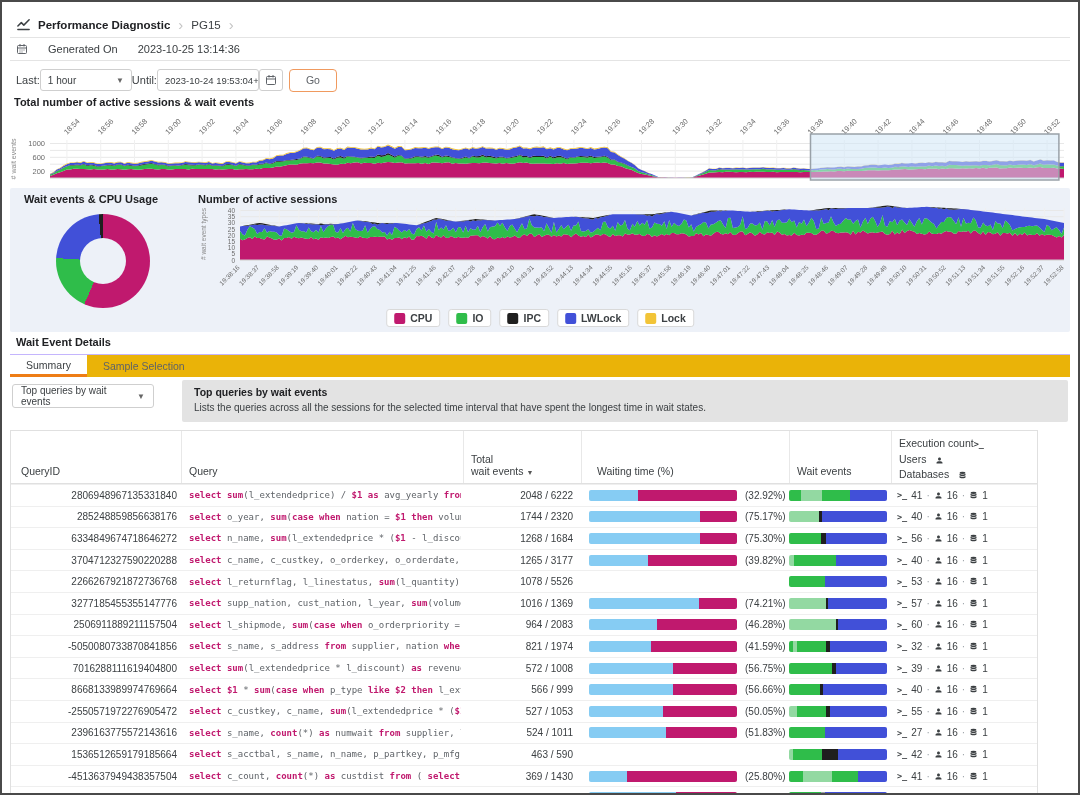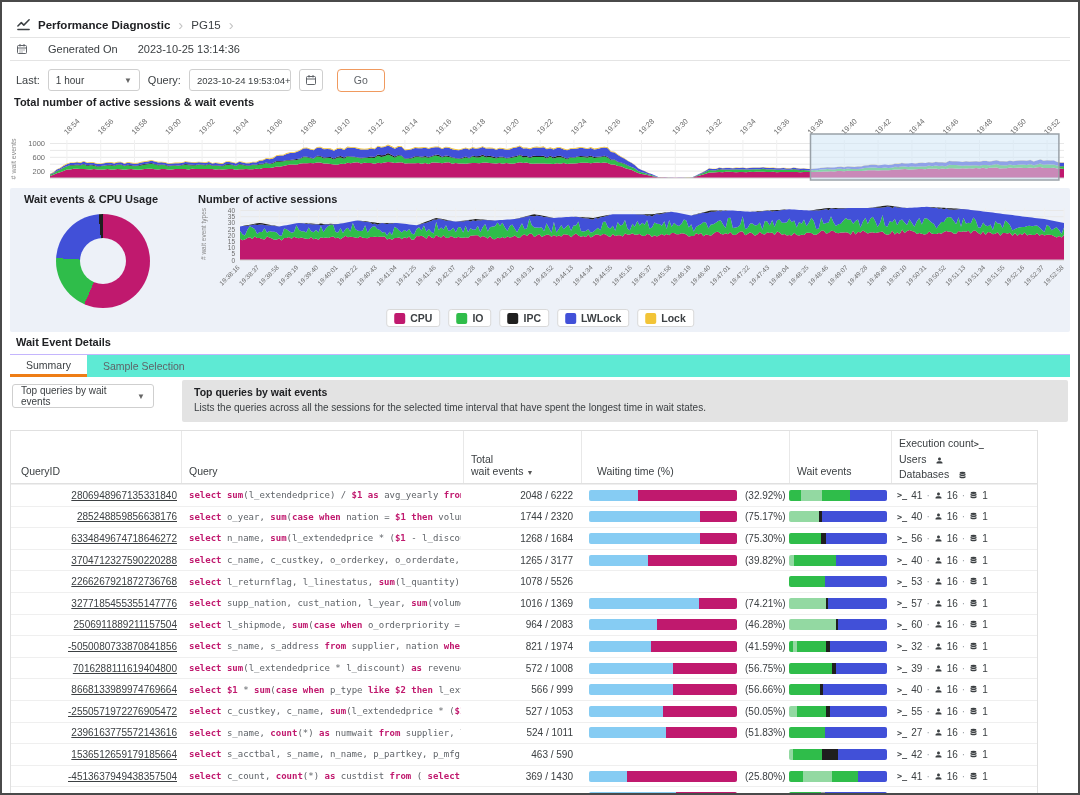--- a/index.html
+++ b/index.html
@@ -6,21 +6,21 @@
   .page{position:relative;width:1080px;height:795px;box-sizing:border-box;border:2px solid #4a4a4a;
         background:#fff;font-family:"Liberation Sans",sans-serif;color:#3c4043;overflow:hidden;}
   svg{font-family:"Liberation Sans",sans-serif;}
   .hdr1{position:absolute;top:10px;left:8px;right:8px;height:25px;border-bottom:1px solid #e4e4e4;
         display:flex;align-items:center;gap:7px;padding-left:6px;}
   .hdr-title{font-size:11.5px;font-weight:bold;color:#202124;}
   .crumb-sep{color:#c4c4c4;font-size:15px;line-height:1;margin:0 1px;}
   .hdr-server{font-size:11.5px;color:#3c4043;}
   .hdr2{position:absolute;top:35px;left:8px;right:8px;height:23px;border-bottom:1px solid #e4e4e4;
         display:flex;align-items:center;gap:20px;padding-left:6px;font-size:11px;}
-  .controls{position:absolute;top:66px;left:14px;height:24px;display:flex;align-items:center;gap:8px;font-size:11px;}
+  .controls{position:absolute;top:66px;left:14px;height:24px;display:flex;align-items:center;font-size:11px;}
   .ctl-box{height:22px;box-sizing:border-box;border:1px solid #cfcfcf;border-radius:3px;background:#fff;
            display:flex;align-items:center;padding:0 7px;font-size:10px;color:#3c4043;}
   .sel{width:92px;justify-content:space-between;}
   .until-input{width:102px;overflow:hidden;white-space:nowrap;font-size:9.5px;}
   .cal-btn{width:24px;justify-content:center;padding:0;}
   .go-btn{width:48px;height:23px;box-sizing:border-box;border:1.5px solid #f09a5f;border-radius:4px;background:#fff;
           font-size:10.5px;color:#5f6368;display:flex;align-items:center;justify-content:center;margin-left:6px;}
   .caret{color:#666;font-size:8px;}
   .c1-title{position:absolute;top:94px;left:12px;font-size:11px;font-weight:bold;color:#202124;}
   #chart1{position:absolute;top:106px;left:4px;}
@@ -29,42 +29,42 @@
   .donut{position:absolute;left:46px;top:26px;width:94px;height:94px;border-radius:50%;}
   .donut::after{content:"";position:absolute;left:24px;top:24px;width:46px;height:46px;border-radius:50%;background:#edf1f8;}
   .c2-title{position:absolute;left:188px;top:5px;font-size:11px;font-weight:bold;color:#202124;}
   #chart2{position:absolute;left:186px;top:14px;}
   .legend{position:absolute;left:50%;transform:translateX(-50%);bottom:5px;display:flex;gap:8px;}
   .chip{display:flex;align-items:center;gap:5px;background:#fff;border:1px solid #d9d9d9;border-radius:3px;
         padding:2px 7px;font-size:10.5px;font-weight:bold;color:#3c4043;}
   .swatch{width:11px;height:11px;border-radius:2px;}
   .wed-heading{position:absolute;top:334px;left:8px;right:8px;height:18px;font-size:11px;font-weight:bold;
                color:#202124;padding-left:6px;border-bottom:6px solid #c4b5fd;}
-  .tabs{position:absolute;top:353px;left:8px;right:8px;height:22px;background:#5eead4;display:flex;}
+  .tabs{position:absolute;top:353px;left:8px;right:8px;height:22px;background:#eab308;display:flex;}
   .tab{padding:0 16px;display:flex;align-items:center;font-size:10.5px;color:#5f6368;box-sizing:border-box;}
   .tab.active{background:#fff;color:#3c4043;border-bottom:3px solid #ee7d16;}
   .filter-row{position:absolute;top:378px;left:8px;right:10px;height:44px;}
   .dropdown{position:absolute;left:2px;top:4px;width:142px;height:24px;box-sizing:border-box;border:1px solid #cfcfcf;
             border-radius:3px;display:flex;align-items:center;justify-content:space-between;padding:0 8px;
             font-size:10px;color:#3c4043;background:#fff;}
   .infobox{position:absolute;left:172px;right:0;top:0;height:42px;background:#e3e3e3;border-radius:2px;
            padding:6px 12px;box-sizing:border-box;}
   .infobox .t{font-size:10.5px;font-weight:bold;color:#202124;}
   .infobox .d{font-size:10px;color:#3c4043;margin-top:4px;}
   .tbl{position:absolute;top:428px;left:8px;width:1028px;border:1px solid #e0e0e0;box-sizing:border-box;}
   .thead{position:relative;height:52px;border-bottom:1px solid #e0e0e0;font-size:10.5px;color:#3c4043;}
   .th{position:absolute;bottom:6px;}
   .vsep{position:absolute;top:0;bottom:0;width:1px;background:#e8e8e8;}
   .sort{font-size:7px;color:#555;margin-left:3px;}
   .th-exec{position:absolute;top:5px;left:888px;line-height:15px;font-size:10.5px;}
   .th-exec .ic{margin-left:6px;}
   .trow{position:relative;height:20.6px;border-top:1px solid #efefef;}
   .trow:first-child{border-top:none;}
   .qid{position:absolute;left:0;width:166px;top:0;bottom:0;display:flex;align-items:center;
-       justify-content:flex-end;font-size:10px;color:#3c4043;text-decoration:underline;}
+       justify-content:flex-end;font-size:10px;color:#3c4043;}
   .qsql{position:absolute;left:178px;width:272px;top:0;bottom:0;display:flex;align-items:center;
         font-family:"DejaVu Sans Mono",monospace;font-size:9px;color:#5f6368;white-space:pre;overflow:hidden;}
   .qsql .kw{color:#c0196e;font-weight:bold;}
   .qtotal{position:absolute;left:452px;width:110px;top:0;bottom:0;display:flex;align-items:center;
           justify-content:flex-end;font-size:10px;color:#3c4043;}
   .qwait{position:absolute;left:578px;top:0;bottom:0;display:flex;align-items:center;gap:8px;}
   .wbar{width:148px;height:11px;border-radius:2px;overflow:hidden;display:flex;}
   .wpct{font-size:10px;color:#3c4043;}
   .qevt{position:absolute;left:778px;top:0;bottom:0;display:flex;align-items:center;}
   .ebar{width:98px;height:11px;border-radius:2px;overflow:hidden;display:flex;}
@@ -101,21 +101,21 @@
     <span>Generated On</span>
     <span>2023-10-25 13:14:36</span>
   </div>
 
   <div class="controls">
     <span>Last:</span>
     <div class="ctl-box sel">
       <span>1 hour</span>
       <span class="caret">▼</span>
     </div>
-    <span>Query:</span>
+    <span>Until:</span>
     <div class="ctl-box until-input">
       <span>2023-10-24 19:53:04+0</span>
     </div>
     <div class="ctl-box cal-btn">
       <span class="icw">
         <svg width="12" height="12" viewBox="0 0 24 24" fill="none" stroke="#5f6368" stroke-width="2">
           <rect x="3" y="5" width="18" height="16" rx="2"></rect>
             <path d="M3 10h18M8 2v5M16 2v5"></path>
         </svg>
       </span>

